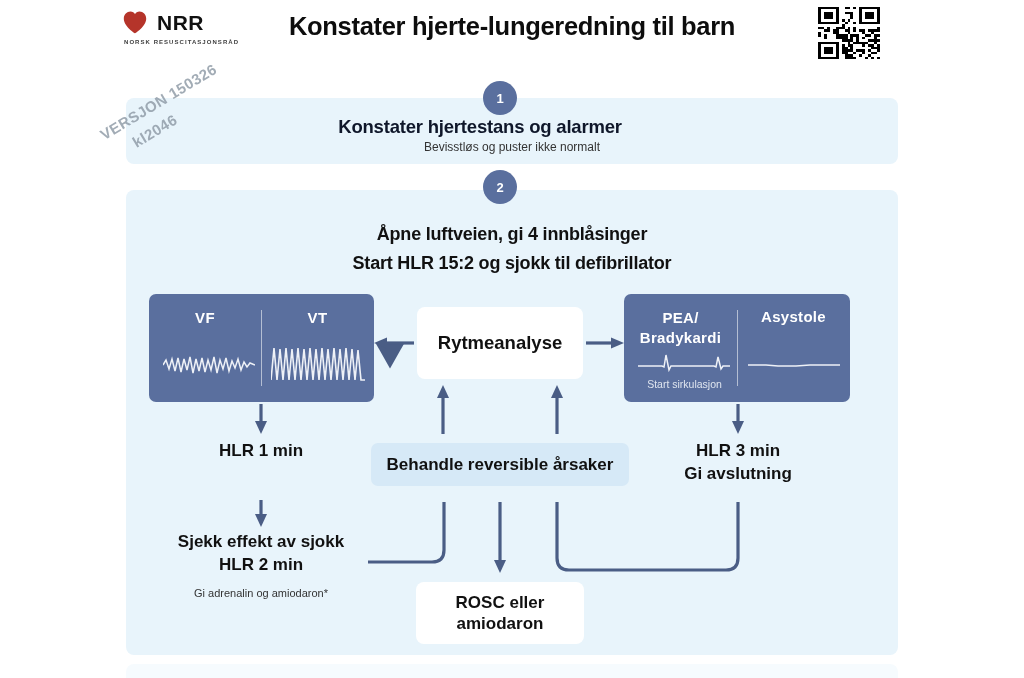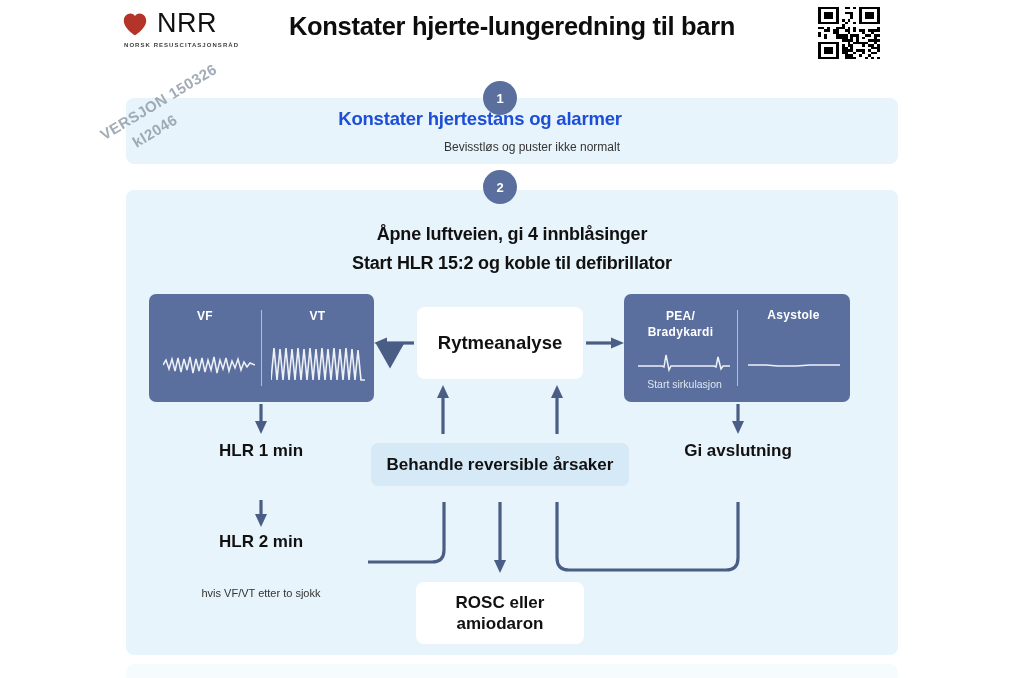--- a/index.html
+++ b/index.html
@@ -13,21 +13,21 @@
     overflow: hidden;
   }
 
   
   #header { position: absolute; left: 0; top: 0; width: 1024px; height: 80px; }
 
   #logo-block { position: absolute; left: 122px; top: 10px; width: 140px; }
   #logo-row { display: flex; align-items: center; gap: 9px; }
   #heart-icon { width: 26px; height: 24px; flex: none; }
   #logo-text {
-    font-size: 27px; font-weight: normal; letter-spacing: .5px;
+    font-size: 21px; font-weight: bold; letter-spacing: .5px;
     color: #111111; line-height: 1; text-align: center;
   }
   #logo-sub {
     margin-top: 5px; margin-left: 2px;
     font-size: 6px; letter-spacing: 1.05px; color: #3d3d3d;
     white-space: nowrap; font-weight: bold;
   }
 
   #title-block { position: absolute; left: 232px; top: 12px; width: 560px; text-align: center; }
   #main-title {
@@ -64,27 +64,27 @@
     background: #5a6f9e;
     color: #ffffff; font-size: 13px; font-weight: bold;
     display: flex; align-items: center; justify-content: center;
     z-index: 5;
   }
   #badge-1 { left: 483px; top: 81px; }
   #badge-2 { left: 483px; top: 170px; }
 
   
   #step1-title {
-    position: absolute; left: 126px; top: 108px; width: 708px;
-    text-align: center; font-size: 18.5px; font-weight: bold; color: #1d4ed8;
+    position: absolute; left: 126px; top: 116px; width: 708px;
+    text-align: center; font-size: 18.5px; font-weight: bold; color: #0f172a;
     letter-spacing: -.2px;
   }
   #step1-sub {
     position: absolute; left: 126px; top: 140px; width: 772px;
-    text-align: center; font-size: 12px; color: #333; margin-left: 20px;
+    text-align: center; font-size: 12px; color: #333;
   }
 
   
   #step2-line1 {
     position: absolute; left: 126px; top: 224px; width: 772px;
     text-align: center; font-size: 18px; font-weight: bold; color: #111;
     letter-spacing: -.2px;
   }
   #step2-line2 {
     position: absolute; left: 126px; top: 253px; width: 772px;
@@ -94,21 +94,21 @@
 
   
   .rhythm-box {
     position: absolute; background: #5a6f9e; border-radius: 7px;
     color: #fff;
   }
   #box-vfvt { left: 149px; top: 294px; width: 225px; height: 108px; }
   #box-pea  { left: 624px; top: 294px; width: 226px; height: 108px; }
   .rhythm-label {
     position: absolute; width: 100%; text-align: center;
-    font-size: 12px; font-weight: bold; letter-spacing: .3px;
+    font-size: 15px; font-weight: bold; letter-spacing: .3px;
   }
   .rhythm-divider {
     position: absolute; top: 16px; width: 1px; height: 76px;
     background: rgba(255,255,255,.55);
   }
   .ecg { position: absolute; }
 
   
   .wbox {
     position: absolute; background: #ffffff; border-radius: 8px;
@@ -628,21 +628,21 @@
   <div class="wm2">kl2046</div>
 </div>
 
 <div class="step-badge" id="badge-1">1</div>
 <div class="step-badge" id="badge-2">2</div>
 
 <div id="step1-title">Konstater hjertestans og alarmer</div>
 <div id="step1-sub">Bevisstløs og puster ikke normalt</div>
 
 <div id="step2-line1">Åpne luftveien, gi 4 innblåsinger</div>
-<div id="step2-line2">Start HLR 15:2 og koble til defibrillator</div>
+<div id="step2-line2">Start HLR 15:2 og sjokk til defibrillator</div>
 
 <svg id="connectors">
   <defs>
     <marker id="arrow-up" markerWidth="9" markerHeight="9" refX="4.5" refY="8" orient="auto">
       <path d="M4.5 0 L9 8 L0 8 Z" fill="#4a5d85"></path>
     </marker>
     <marker id="arrow-down" markerWidth="9" markerHeight="9" refX="4.5" refY="8" orient="auto">
       <path d="M4.5 0 L9 8 L0 8 Z" fill="#4a5d85"></path>
     </marker>
     <marker id="arrow-left" markerWidth="9" markerHeight="9" refX="4.5" refY="8" orient="auto">
@@ -745,22 +745,24 @@
     <span>ROSC eller</span><br>
     <span>amiodaron</span>
   </div>
 </div>
 
 <div class="branch-text" id="txt-left-1">
   <div>HLR 1 min</div>
 </div>
 
 <div class="branch-text" id="txt-right-1">
+  <div>HLR 3 min</div>
   <div>Gi avslutning</div>
 </div>
 
 <div class="branch-text" id="txt-left-2">
+  <div>Sjekk effekt av sjokk</div>
   <div>HLR 2 min</div>
 </div>
 
 <div id="txt-footnote">
-  <div>hvis VF/VT etter to sjokk</div>
+  <div>Gi adrenalin og amiodaron*</div>
 </div>
 
 </body></html>

